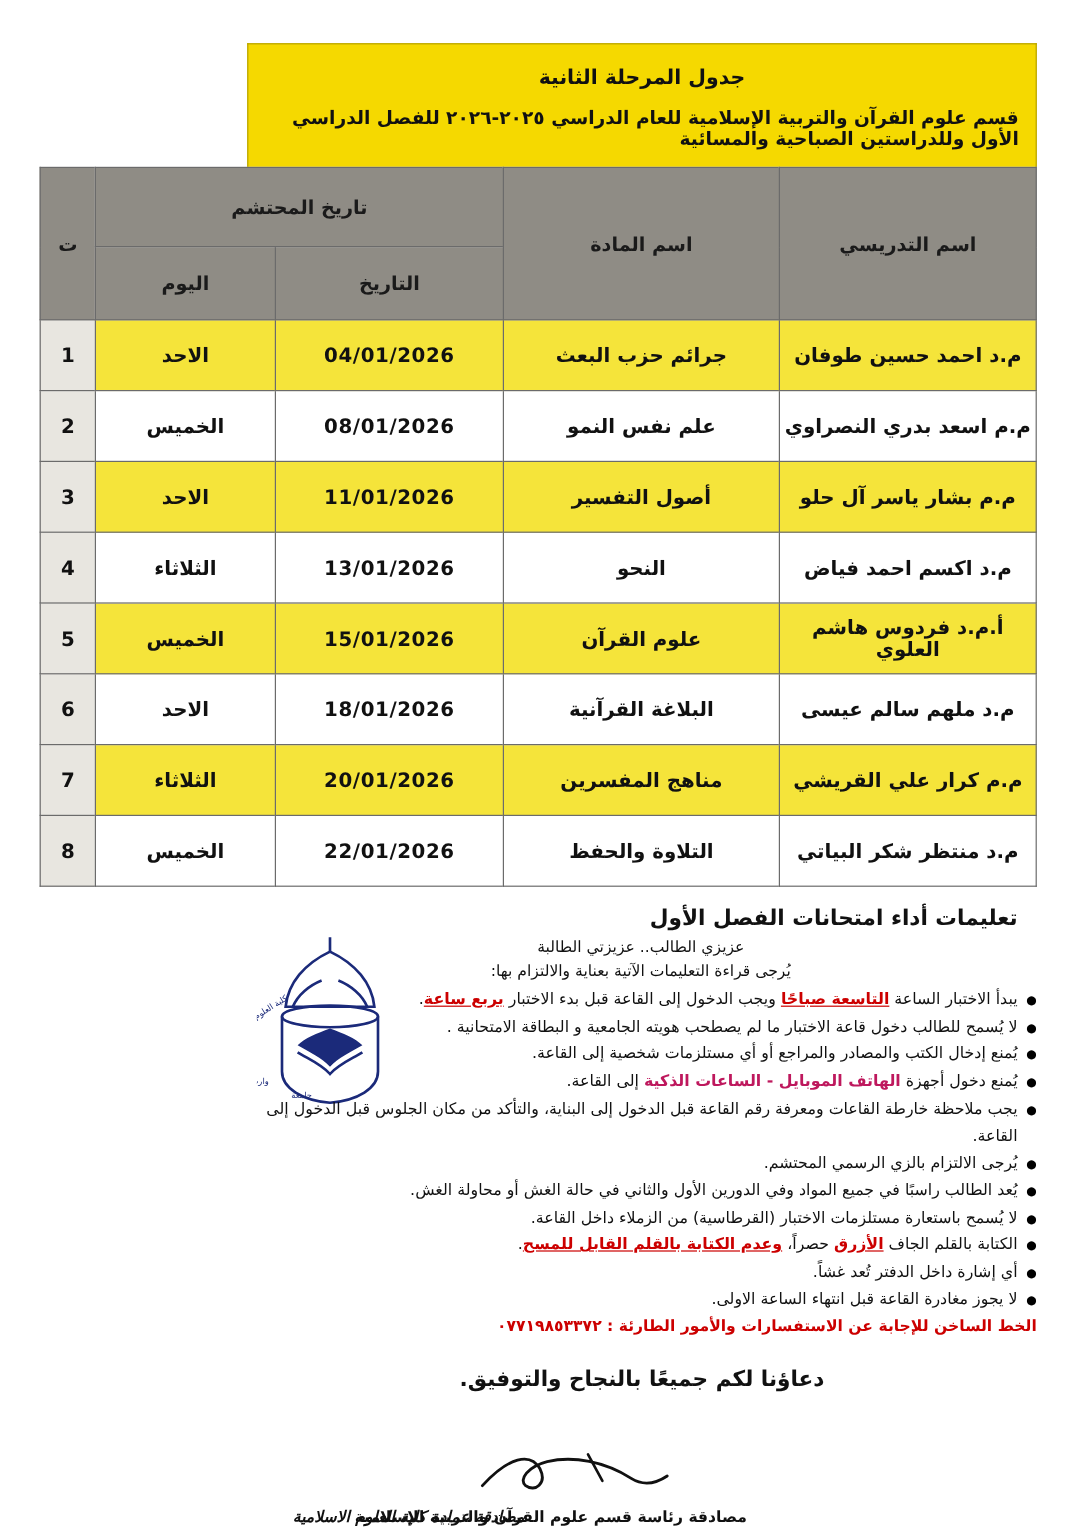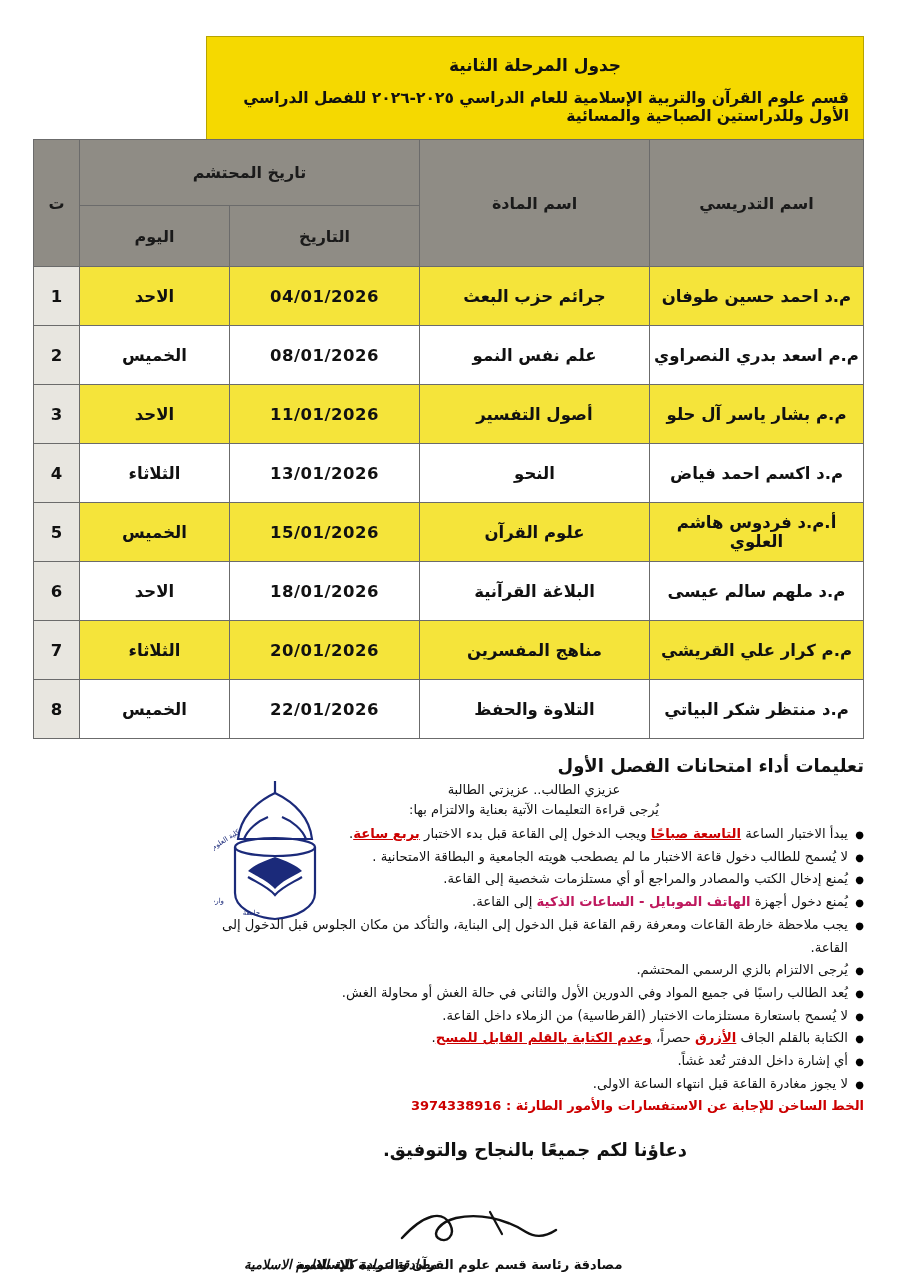--- a/index.html
+++ b/index.html
@@ -86,21 +86,21 @@
   
   .instructions {
     margin-top: 16px;
     position: relative;
     min-height: 330px;
   }
   .inst-title {
     text-align: right;
     font-size: 18px;
     font-weight: bold;
-    margin: 0 0 4px 0;
+    margin: 0 16px 4px 0;
   }
   .inst-sub {
     text-align: center;
     font-size: 13px;
     line-height: 1.5;
     margin-right: 2px;
   }
   .inst-list {
     list-style: none;
     margin: 4px 0 0 0;
@@ -327,21 +327,21 @@
         <span>الكتابة بالقلم الجاف </span><span class="red-u bold">الأزرق</span><span> حصراً، </span><span class="red-u bold">وعدم الكتابة بالقلم القابل للمسح</span><span>.</span>
       </li>
       <li>
         <span>أي إشارة داخل الدفتر تُعد غشاً.</span>
       </li>
       <li>
         <span>لا يجوز مغادرة القاعة قبل انتهاء الساعة الاولى.</span>
       </li>
     </ul>
 
-    <div class="hotline">الخط الساخن للإجابة عن الاستفسارات والأمور الطارئة : 3974338916</div>
+    <div class="hotline">الخط الساخن للإجابة عن الاستفسارات والأمور الطارئة : ٠٧٧١٩٨٥٣٣٧٢</div>
 
     <div class="wish">دعاؤنا لكم جميعًا بالنجاح والتوفيق.</div>
   </div>
 
   <div class="signatures">
     <div class="scribble">
       <svg viewBox="0 0 170 46" width="170" height="46" aria-hidden="true">
         <path d="M8 34 C30 10 48 6 56 20 C62 32 52 40 44 34 C38 29 46 18 62 14 C84 9 110 14 132 28 C140 33 150 34 162 26" fill="none" stroke="#111" stroke-width="2.4" stroke-linecap="round"></path>
         <path d="M96 8 L108 30" fill="none" stroke="#111" stroke-width="2.2" stroke-linecap="round"></path>
       </svg>

